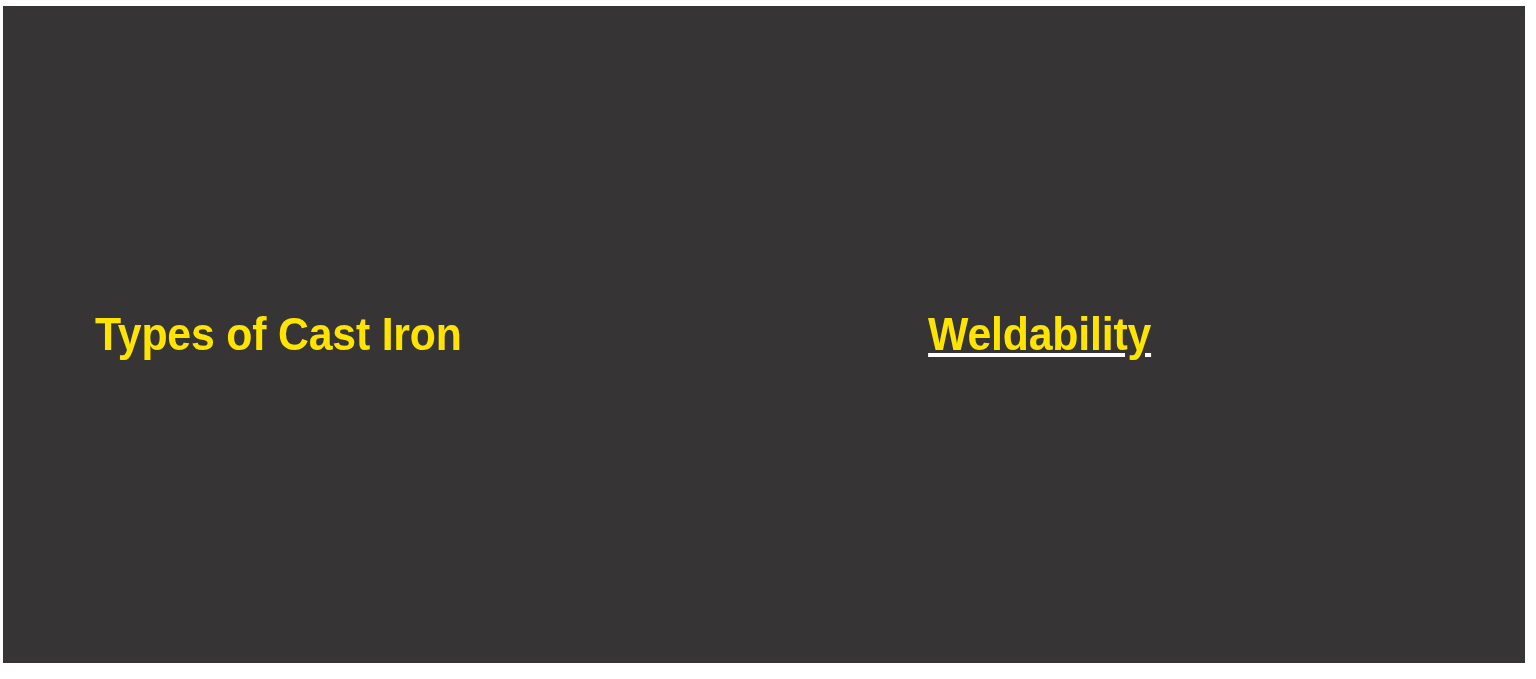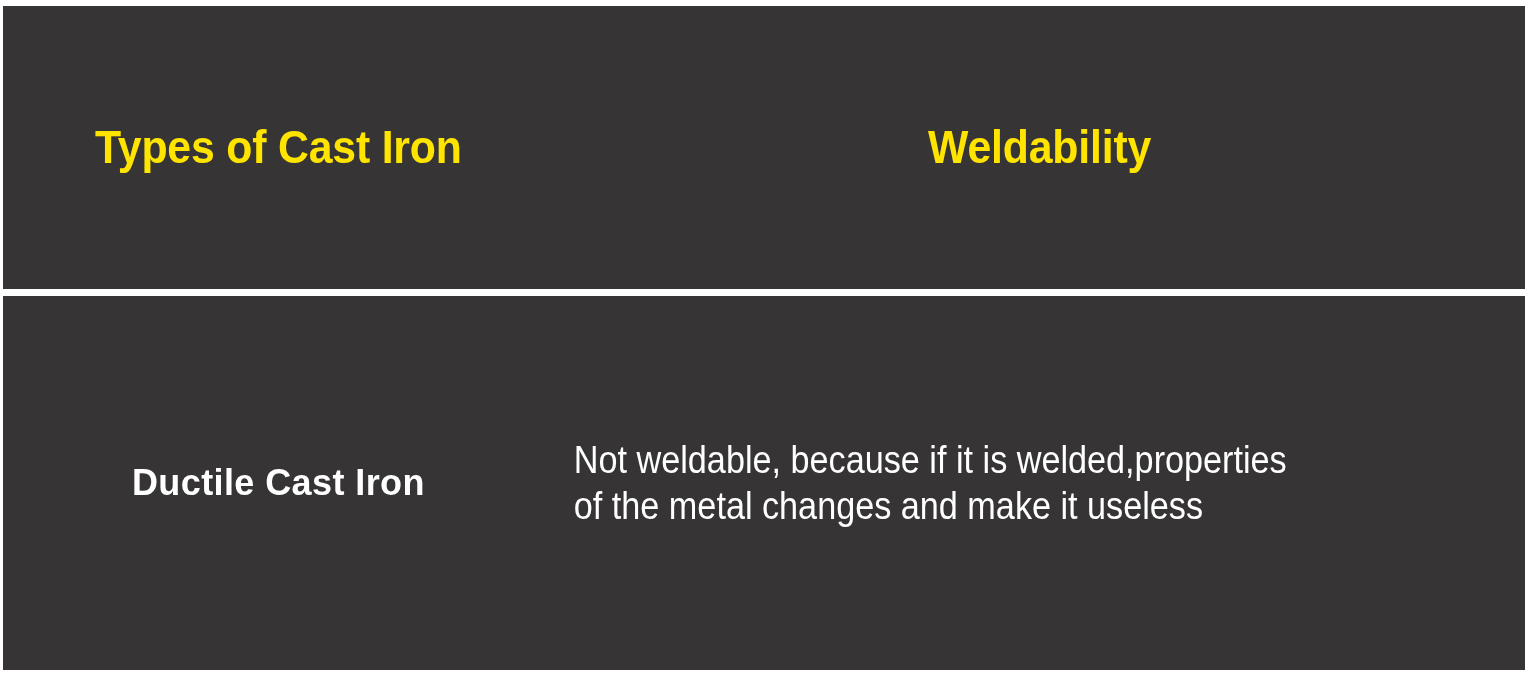--- a/index.html
+++ b/index.html
@@ -39,21 +39,21 @@
 
   table.cast-iron-table td {
     background: #363434;
     color: #ffffff;
     vertical-align: middle;
     border: 0;
   }
 
   
   td.col-left  { width: 549px; border-right: 5px solid #ffffff; }
-  td.col-right { width: 968px; }
+  td.col-right { width: 968px; text-decoration: underline; }
 
   tr.row-sep td { border-bottom: 7px solid #ffffff; }
 
   
   tr.header-row td { height: 107px; }
 
   .hdr-text {
     display: block;
     width: 100%;
     text-align: center;
@@ -131,25 +131,16 @@
           <span class="hdr-text">Types of Cast Iron</span>
         </td>
         <td class="col-right">
           <span class="hdr-text">Weldability</span>
         </td>
       </tr>
 
 
 
 
-      <tr class="body-row-4">
-        <td class="col-left">
-          <span class="type-text wide">Ductile Cast Iron</span>
-        </td>
-        <td class="col-right">
-          <span class="weld-text-block">Not weldable, because if it is welded,properties
-of the metal changes and make it useless</span>
-        </td>
-      </tr>
 
     </tbody>
   </table>
 </div>
 
 </body></html>

